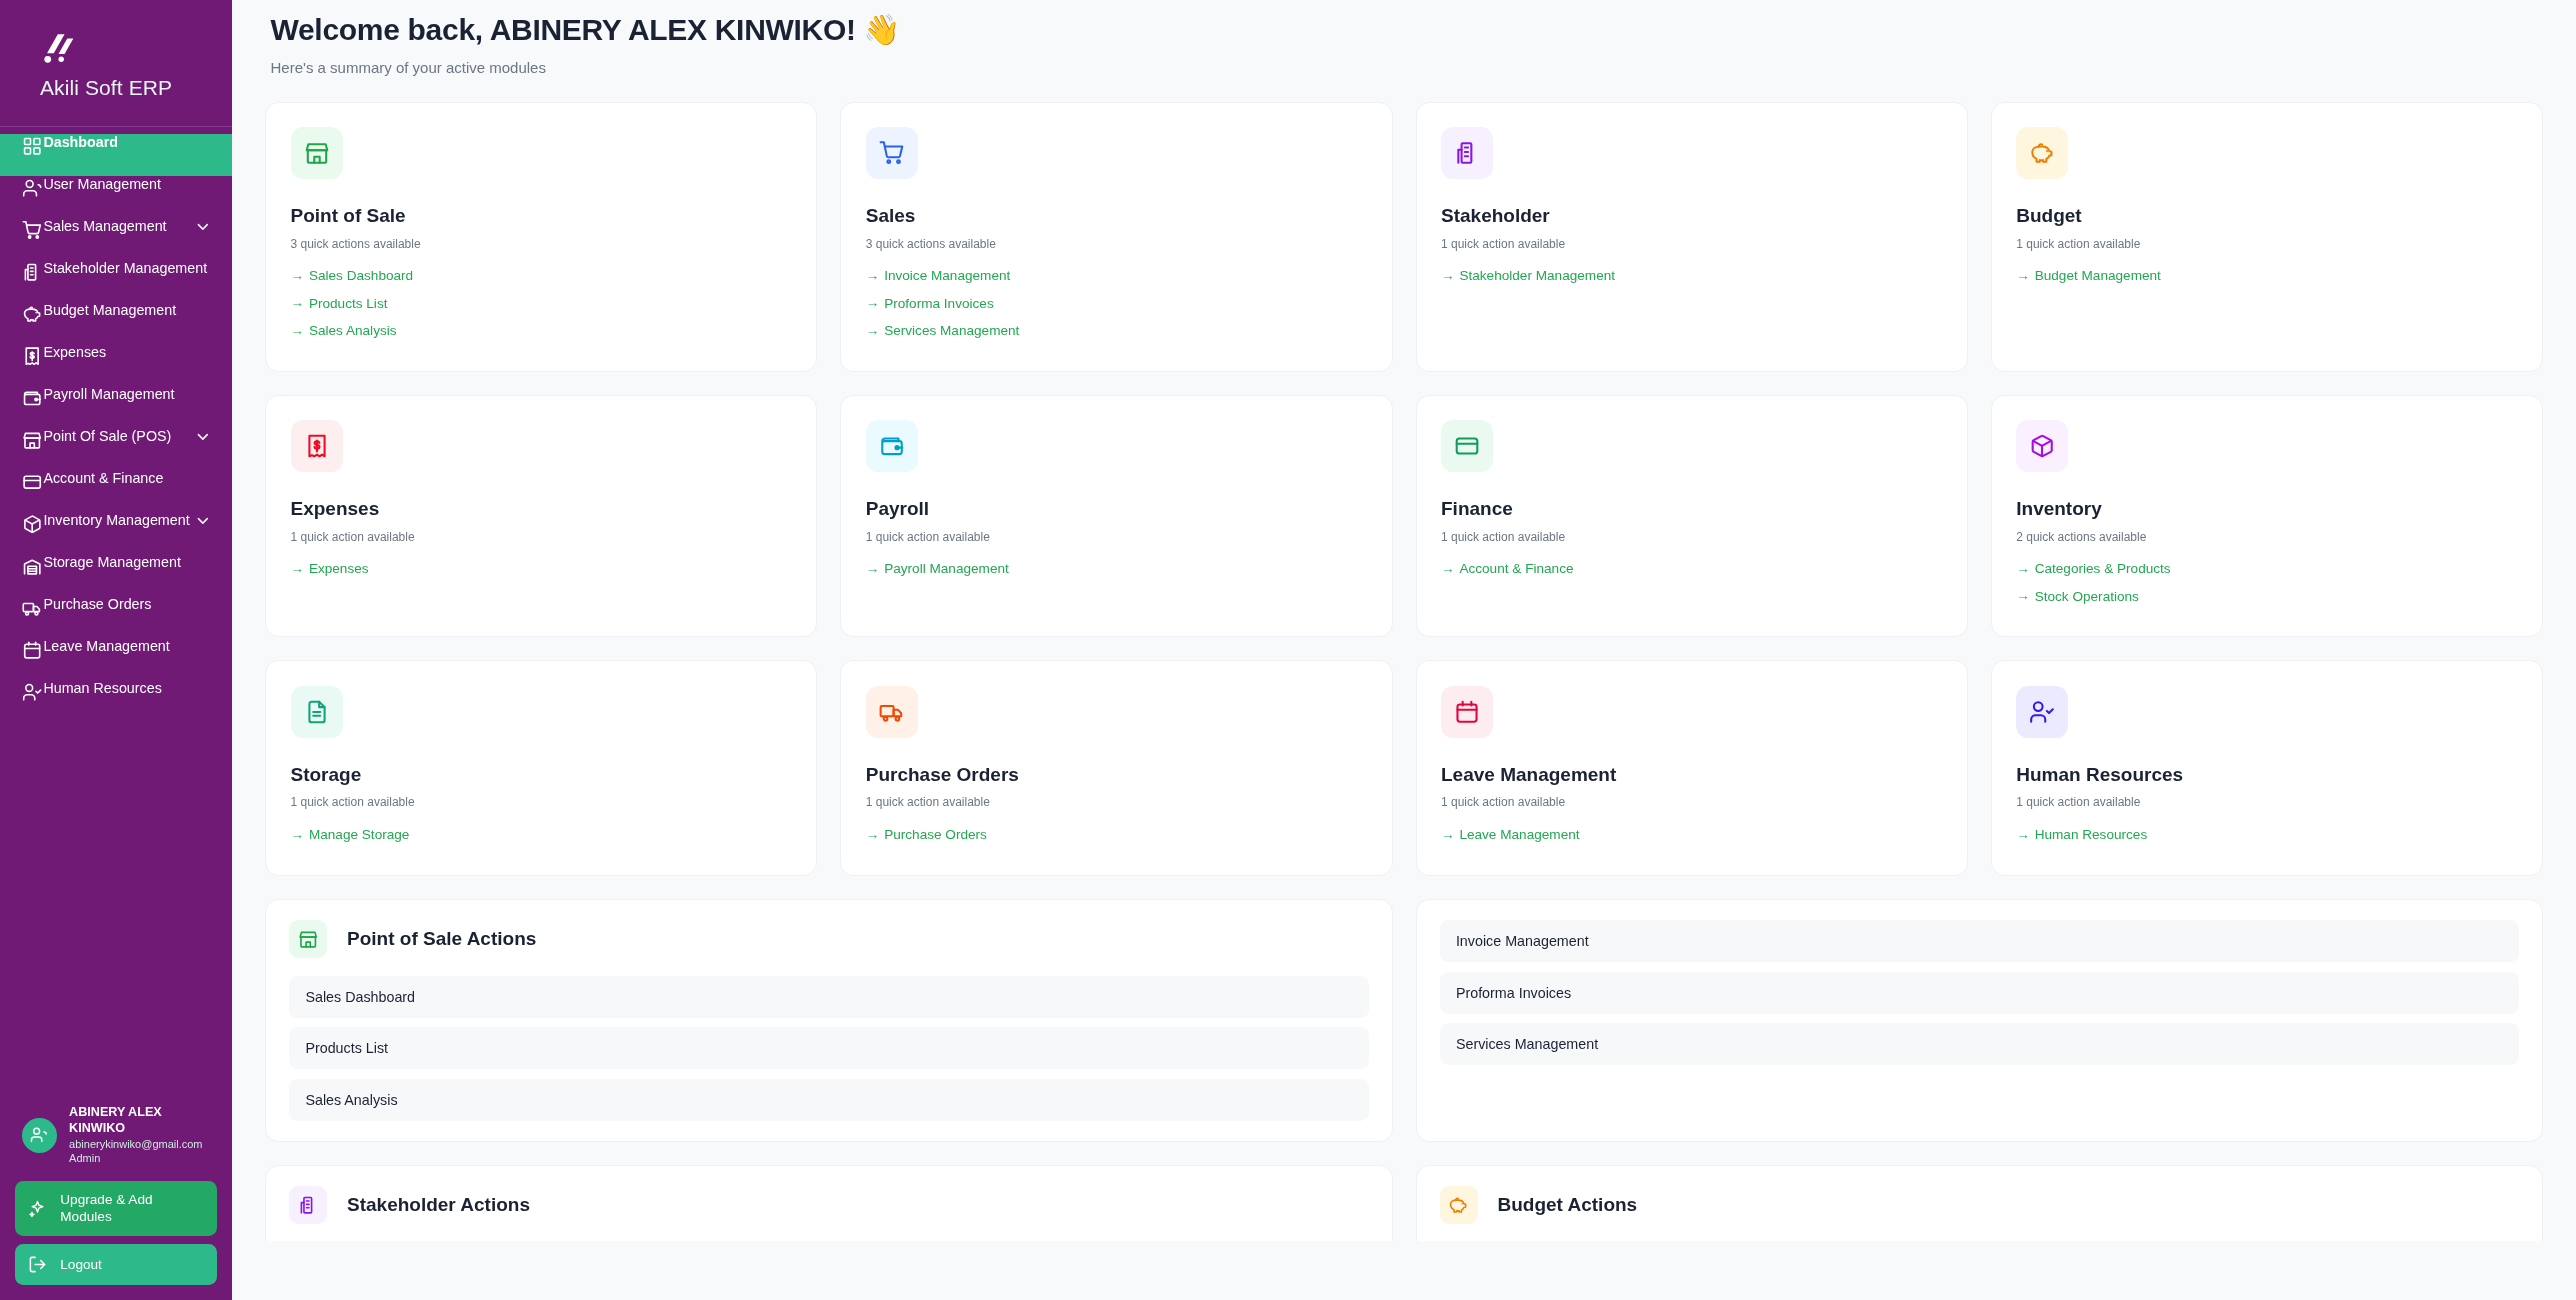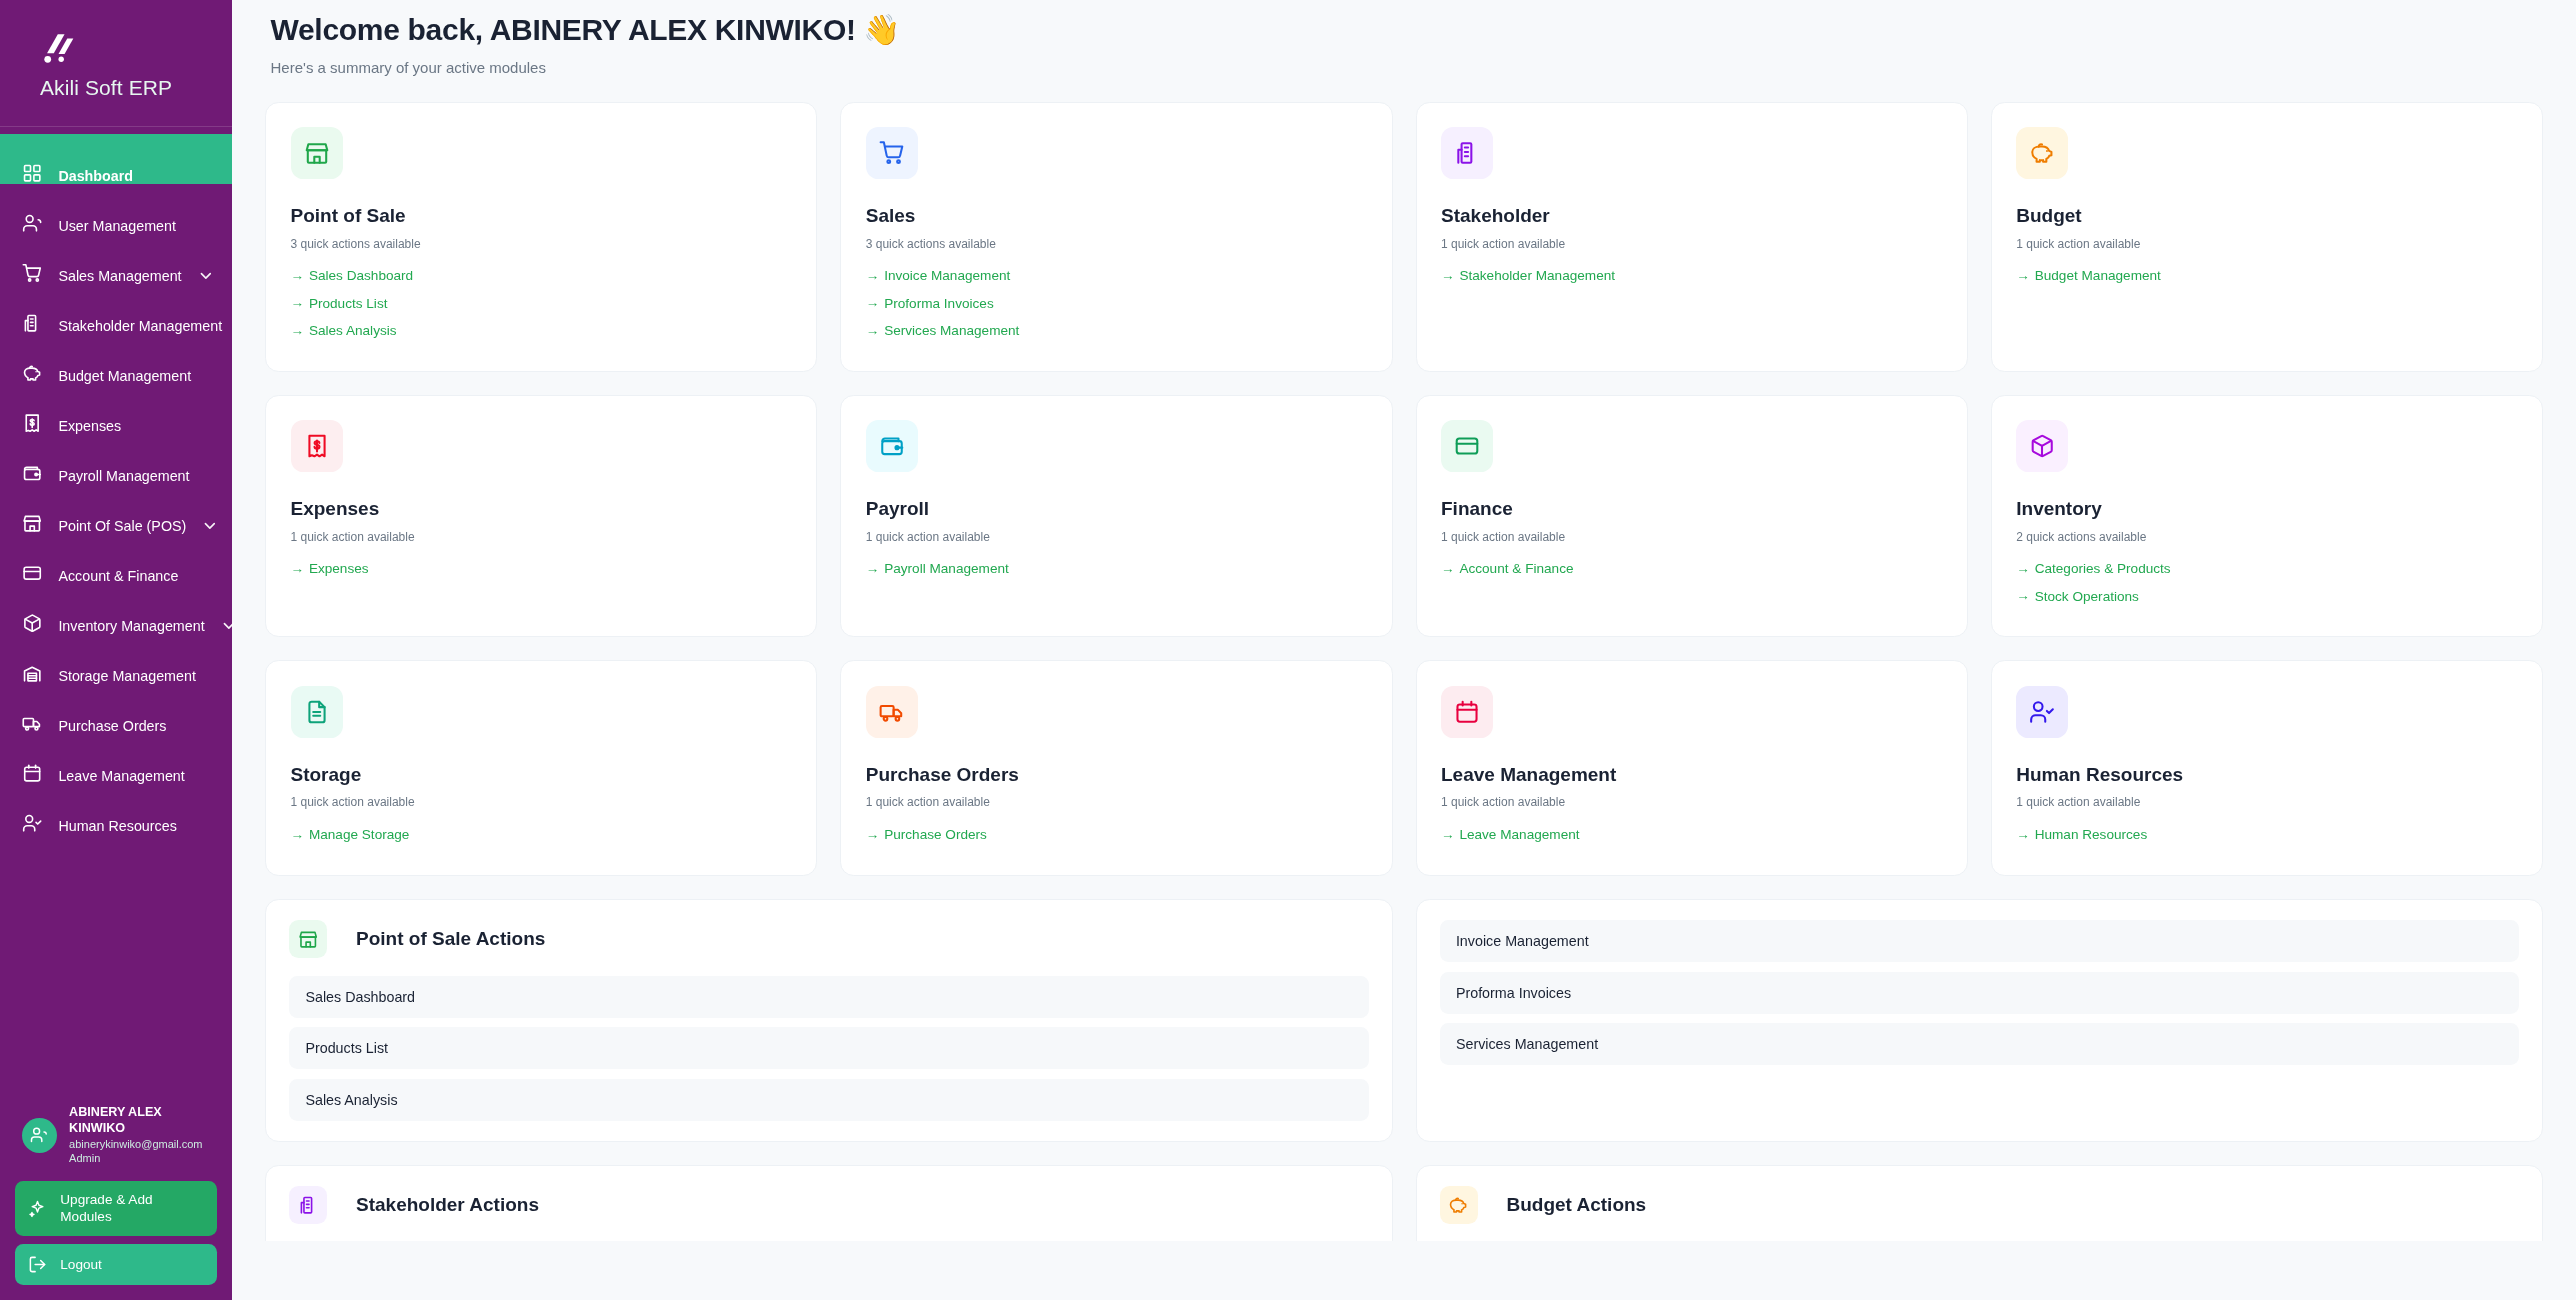--- a/index.html
+++ b/index.html
@@ -18,22 +18,22 @@
     display: flex; flex-direction: column;
     position: relative;
   }
   .brand { padding: 33px 0 26px 40px; }
   .brand-logo { width: 37px; height: 31px; margin-bottom: 9.5px; }
   .brand-name { color: #e7f7f0; font-size: 21px; font-weight: 400; letter-spacing: 0.1px; }
   .brand-sep { height: 0.7px; background: rgba(255,255,255,.14); margin: 0; }
 
   .nav { padding-top: 8.2px; flex: 0 0 auto; }
   .nav-item {
-    display: flex; align-items: flex-end; gap: 15px;
-    height: 50px; padding: 0 20.4px 0 20.4px;
+    display: flex; align-items: flex-start; 
+    height: 42px; padding: 0 20.4px 0 20.4px;
     color: #ffffff; font-size: 14.3px; font-weight: 400;
     cursor: pointer; position: relative;
   }
   .nav-item.active { background: #2eb98a; }
   .nav-item .nav-icon { width: 23px; height: 23px; flex: 0 0 23px; display: flex; align-items: center; justify-content: center; }
   .nav-item .nav-label { flex: 1 1 auto; white-space: nowrap; }
   .nav-item.active .nav-label { font-weight: 700; }
   .nav-item .chev { width: 17.7px; height: 17.7px; flex: 0 0 17.7px; opacity: .95; }
 
   .side-bottom { position: absolute; left: 0; right: 0; bottom: 0; padding: 0 15px 16.4px 15px; }
@@ -69,21 +69,21 @@
     display: flex; align-items: center; justify-content: center; margin-bottom: 26px;
   }
   .mod-title { font-size: 19px; font-weight: 700; color: #1a2233; }
   .mod-sub { font-size: 12px; color: #6b7785; margin-top: 9.5px; }
   .mod-links { margin-top: 17.7px; }
   .mod-link { display: flex; align-items: center; gap: 4.8px; color: #22a850; font-size: 13.6px; margin-bottom: 12.3px; cursor: pointer; }
   .mod-link .arr { font-size: 13.6px; line-height: 1; }
 
   .grid2 { display: grid; grid-template-columns: 1fr 1fr; gap: 23px; margin-top: 23px; }
   .act-panel { background: #fff; border: 0.7px solid #edf1f5; border-radius: 13.6px; padding: 20.4px 23px 20.4px 23px; }
-  .act-head { display: flex; align-items: center; gap: 29px; margin-bottom: 17.7px; }
+  .act-head { display: flex; align-items: center; gap: 20px; margin-bottom: 17.7px; }
   .act-ico { width: 38px; height: 38px; border-radius: 9.5px; display: flex; align-items: center; justify-content: center; }
   .act-title { font-size: 19px; font-weight: 700; color: #1a2233; }
   .act-row { background: #f6f8fa; border-radius: 8.2px; padding: 13px 16.4px; font-size: 14.3px; color: #1a2233; margin-bottom: 9.5px; cursor: pointer; }
   .act-row:last-child { margin-bottom: 0; }
 </style>
 </head>
 <body>
 
 <div class="app">
 

